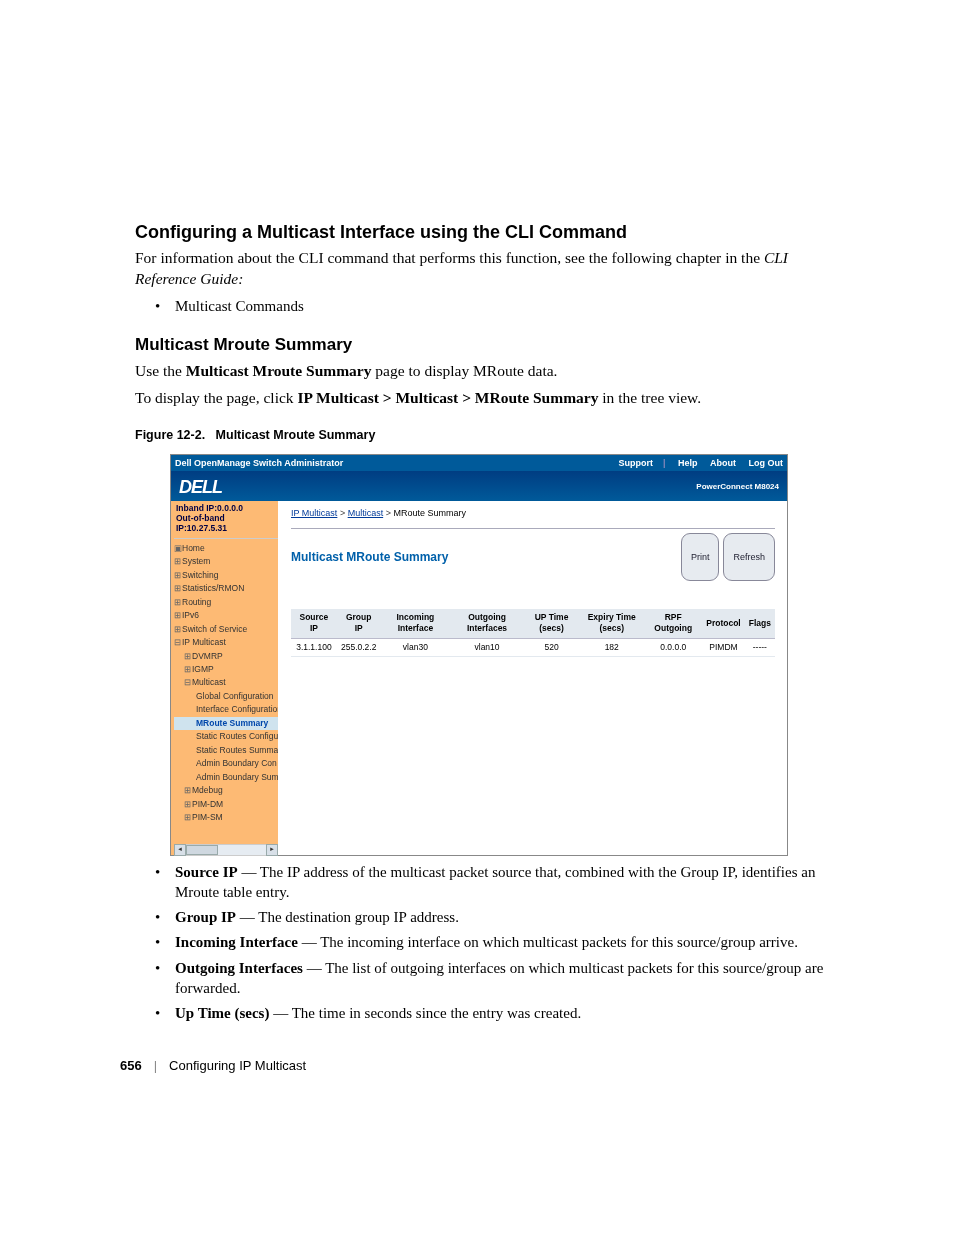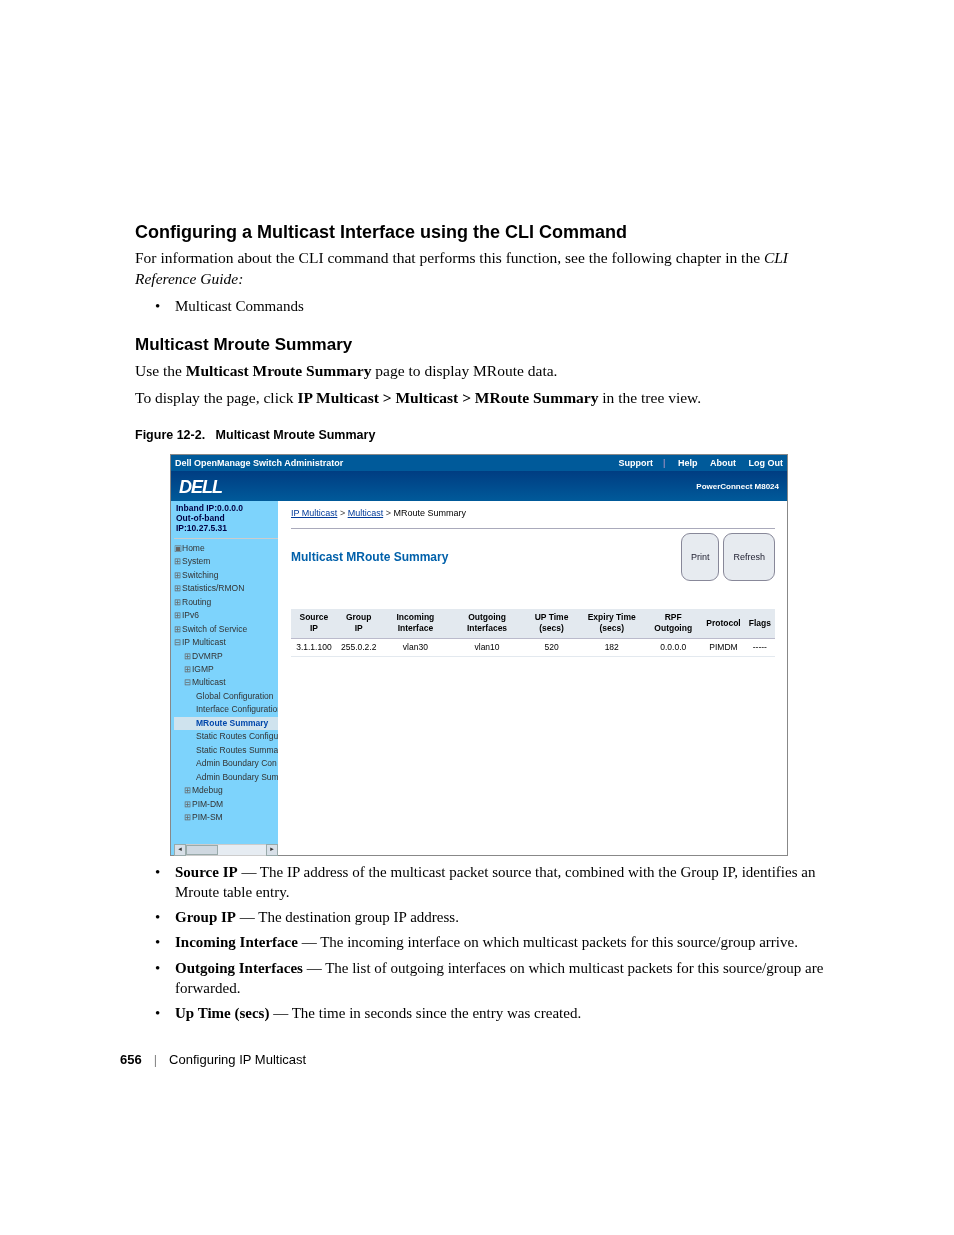--- a/index.html
+++ b/index.html
@@ -84,21 +84,21 @@
     color:#fff;
     font-size: 18px;
     letter-spacing: -1px;
   }
   .model { color:#fff; font-size:8px; font-weight:bold; }
   .shot-body { display:flex; }
   .shot-tree {
     width: 104px;
     flex: 0 0 104px;
     border-right: 1px solid #fff;
-    background:#7dd3fc;
+    background:#fdba74;
     padding: 3px 0 0 3px;
     font-size: 8.5px;
     color:#333;
     position:relative;
   }
   .ip-block { color:#004; font-weight:bold; line-height:1.15; padding:0 2px 4px 2px; border-bottom:1px solid #ccc; margin-bottom:3px;}
   .tree-item { white-space:nowrap; overflow:hidden; padding:1px 0; }
   .tree-item .tog { display:inline-block; width:8px; color:#666; }
   .tree-sub { padding-left: 10px; }
   .tree-sub2 { padding-left: 22px; }
@@ -115,21 +115,21 @@
   .panel-title { color:#0060aa; font-weight:bold; font-size:12px; }
   .panel-btns { display:flex; gap:4px; }
   .pbtn { border:1px solid #889; border-radius:9px; background:#e7ebf0; padding:17px 9px; font-size:9px; color:#223; }
   table.mtab { width:100%; border-collapse:collapse; font-size:8.5px; }
   table.mtab th { background:#e3e9ef; font-weight:bold; padding:3px 4px; border-bottom:1px solid #bbc; text-align:center; }
   table.mtab td { padding:3px 4px; border-bottom:1px solid #e3e9ef; text-align:center; }
 
   .footer {
     position: absolute;
     left: 120px;
-    bottom: 166px;
+    bottom: 160px;
     font-family: Helvetica, Arial, sans-serif;
     font-size: 13px;
     display:flex; align-items:center; gap:12px;
   }
   .footer .pg { font-weight:bold; }
   .footer .sep { color:#888; }
   strong { font-weight: bold; }
 </style>
 </head>
 <body>

